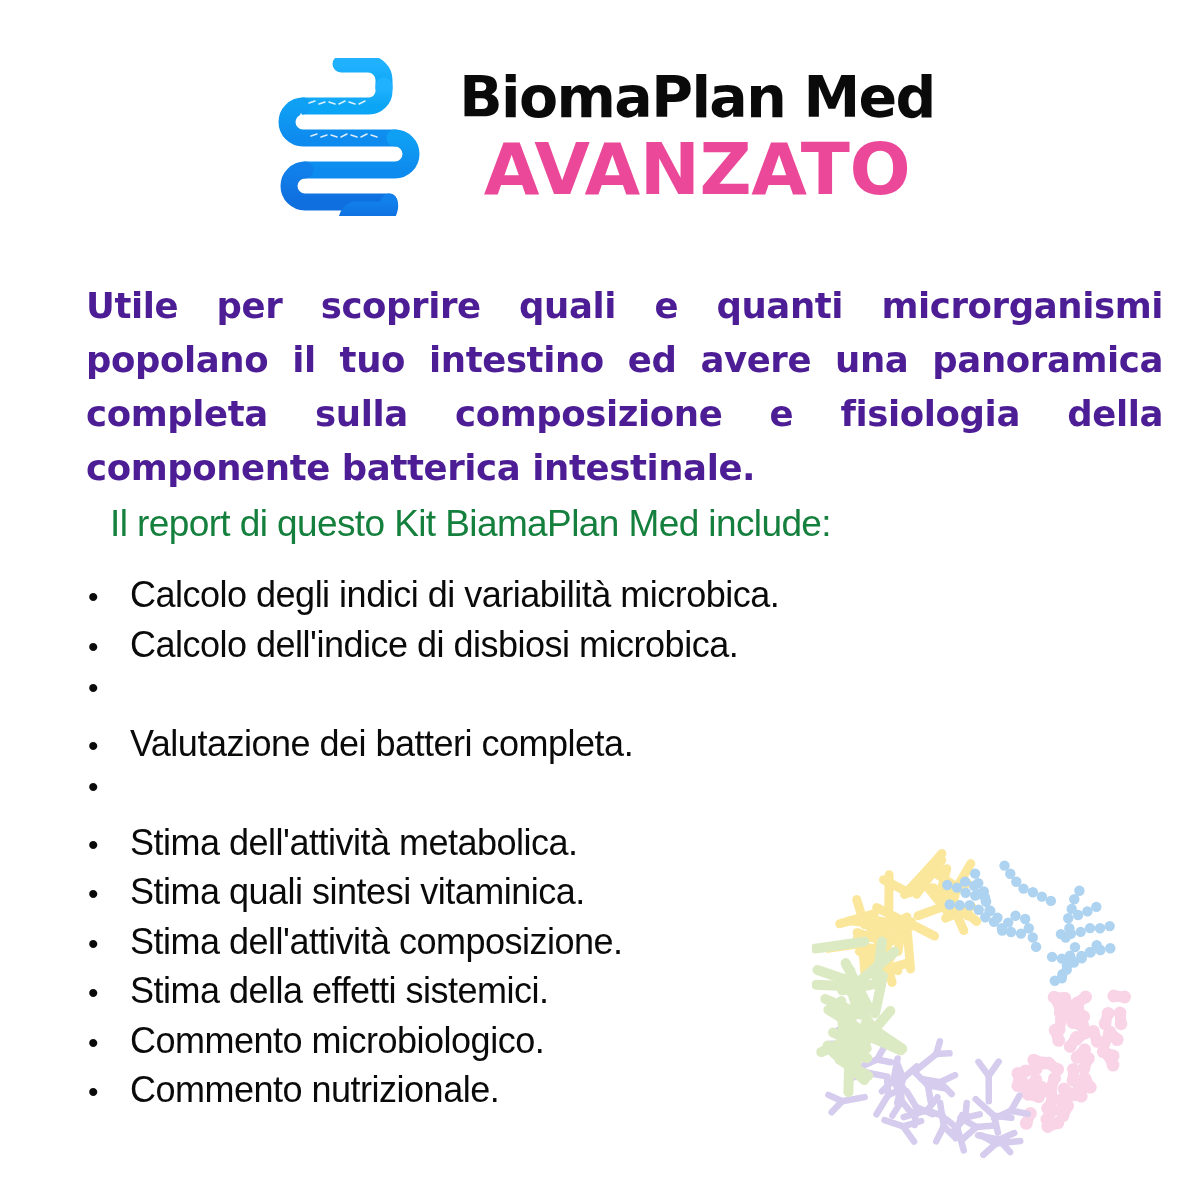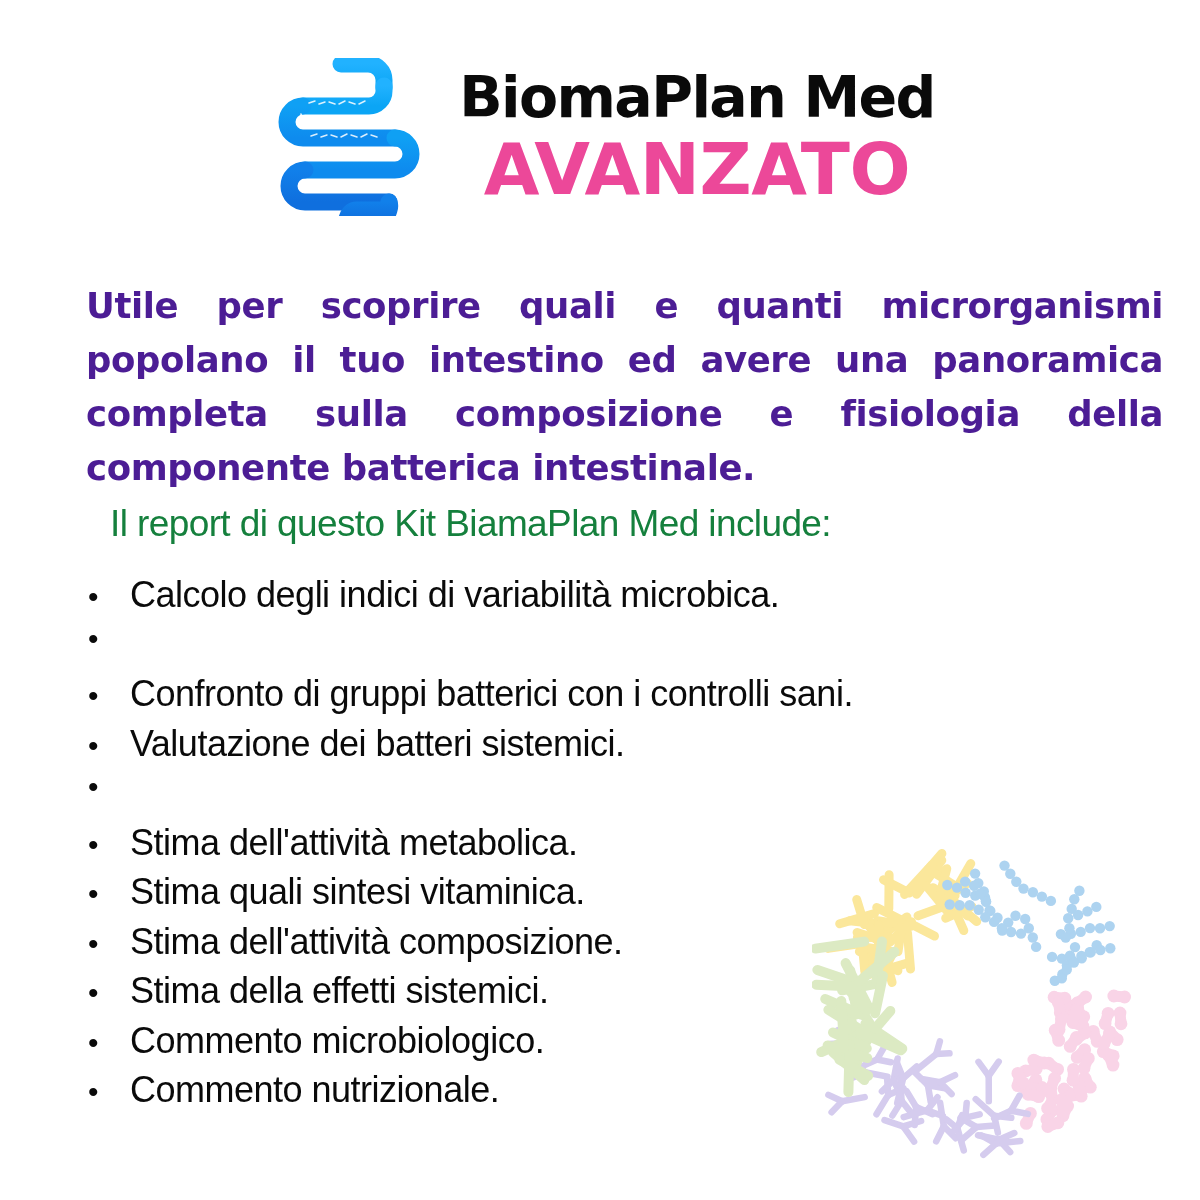--- a/index.html
+++ b/index.html
@@ -199,28 +199,28 @@
 
 <div class="subheading">Il report di questo Kit BiamaPlan Med include:</div>
 
 <ul class="feature-list">
   <li class="feature-item">
     <span class="bullet-dot">•</span>
     <span class="feature-text">Calcolo degli indici di variabilità microbica.</span>
   </li>
   <li class="feature-item">
     <span class="bullet-dot">•</span>
-  </li>
-  <li class="feature-item">
-    <span class="bullet-dot">•</span>
-    <span class="feature-text">Confronto di gruppi batterici con i controlli sani.</span>
-  </li>
-  <li class="feature-item">
-    <span class="bullet-dot">•</span>
-    <span class="feature-text">Valutazione dei batteri sistemici.</span>
+    <span class="feature-text">Calcolo dell'indice di disbiosi microbica.</span>
+  </li>
+  <li class="feature-item">
+    <span class="bullet-dot">•</span>
+  </li>
+  <li class="feature-item">
+    <span class="bullet-dot">•</span>
+    <span class="feature-text">Valutazione dei batteri completa.</span>
   </li>
   <li class="feature-item">
     <span class="bullet-dot">•</span>
   </li>
   <li class="feature-item">
     <span class="bullet-dot">•</span>
     <span class="feature-text">Stima dell'attività metabolica.</span>
   </li>
   <li class="feature-item">
     <span class="bullet-dot">•</span>

